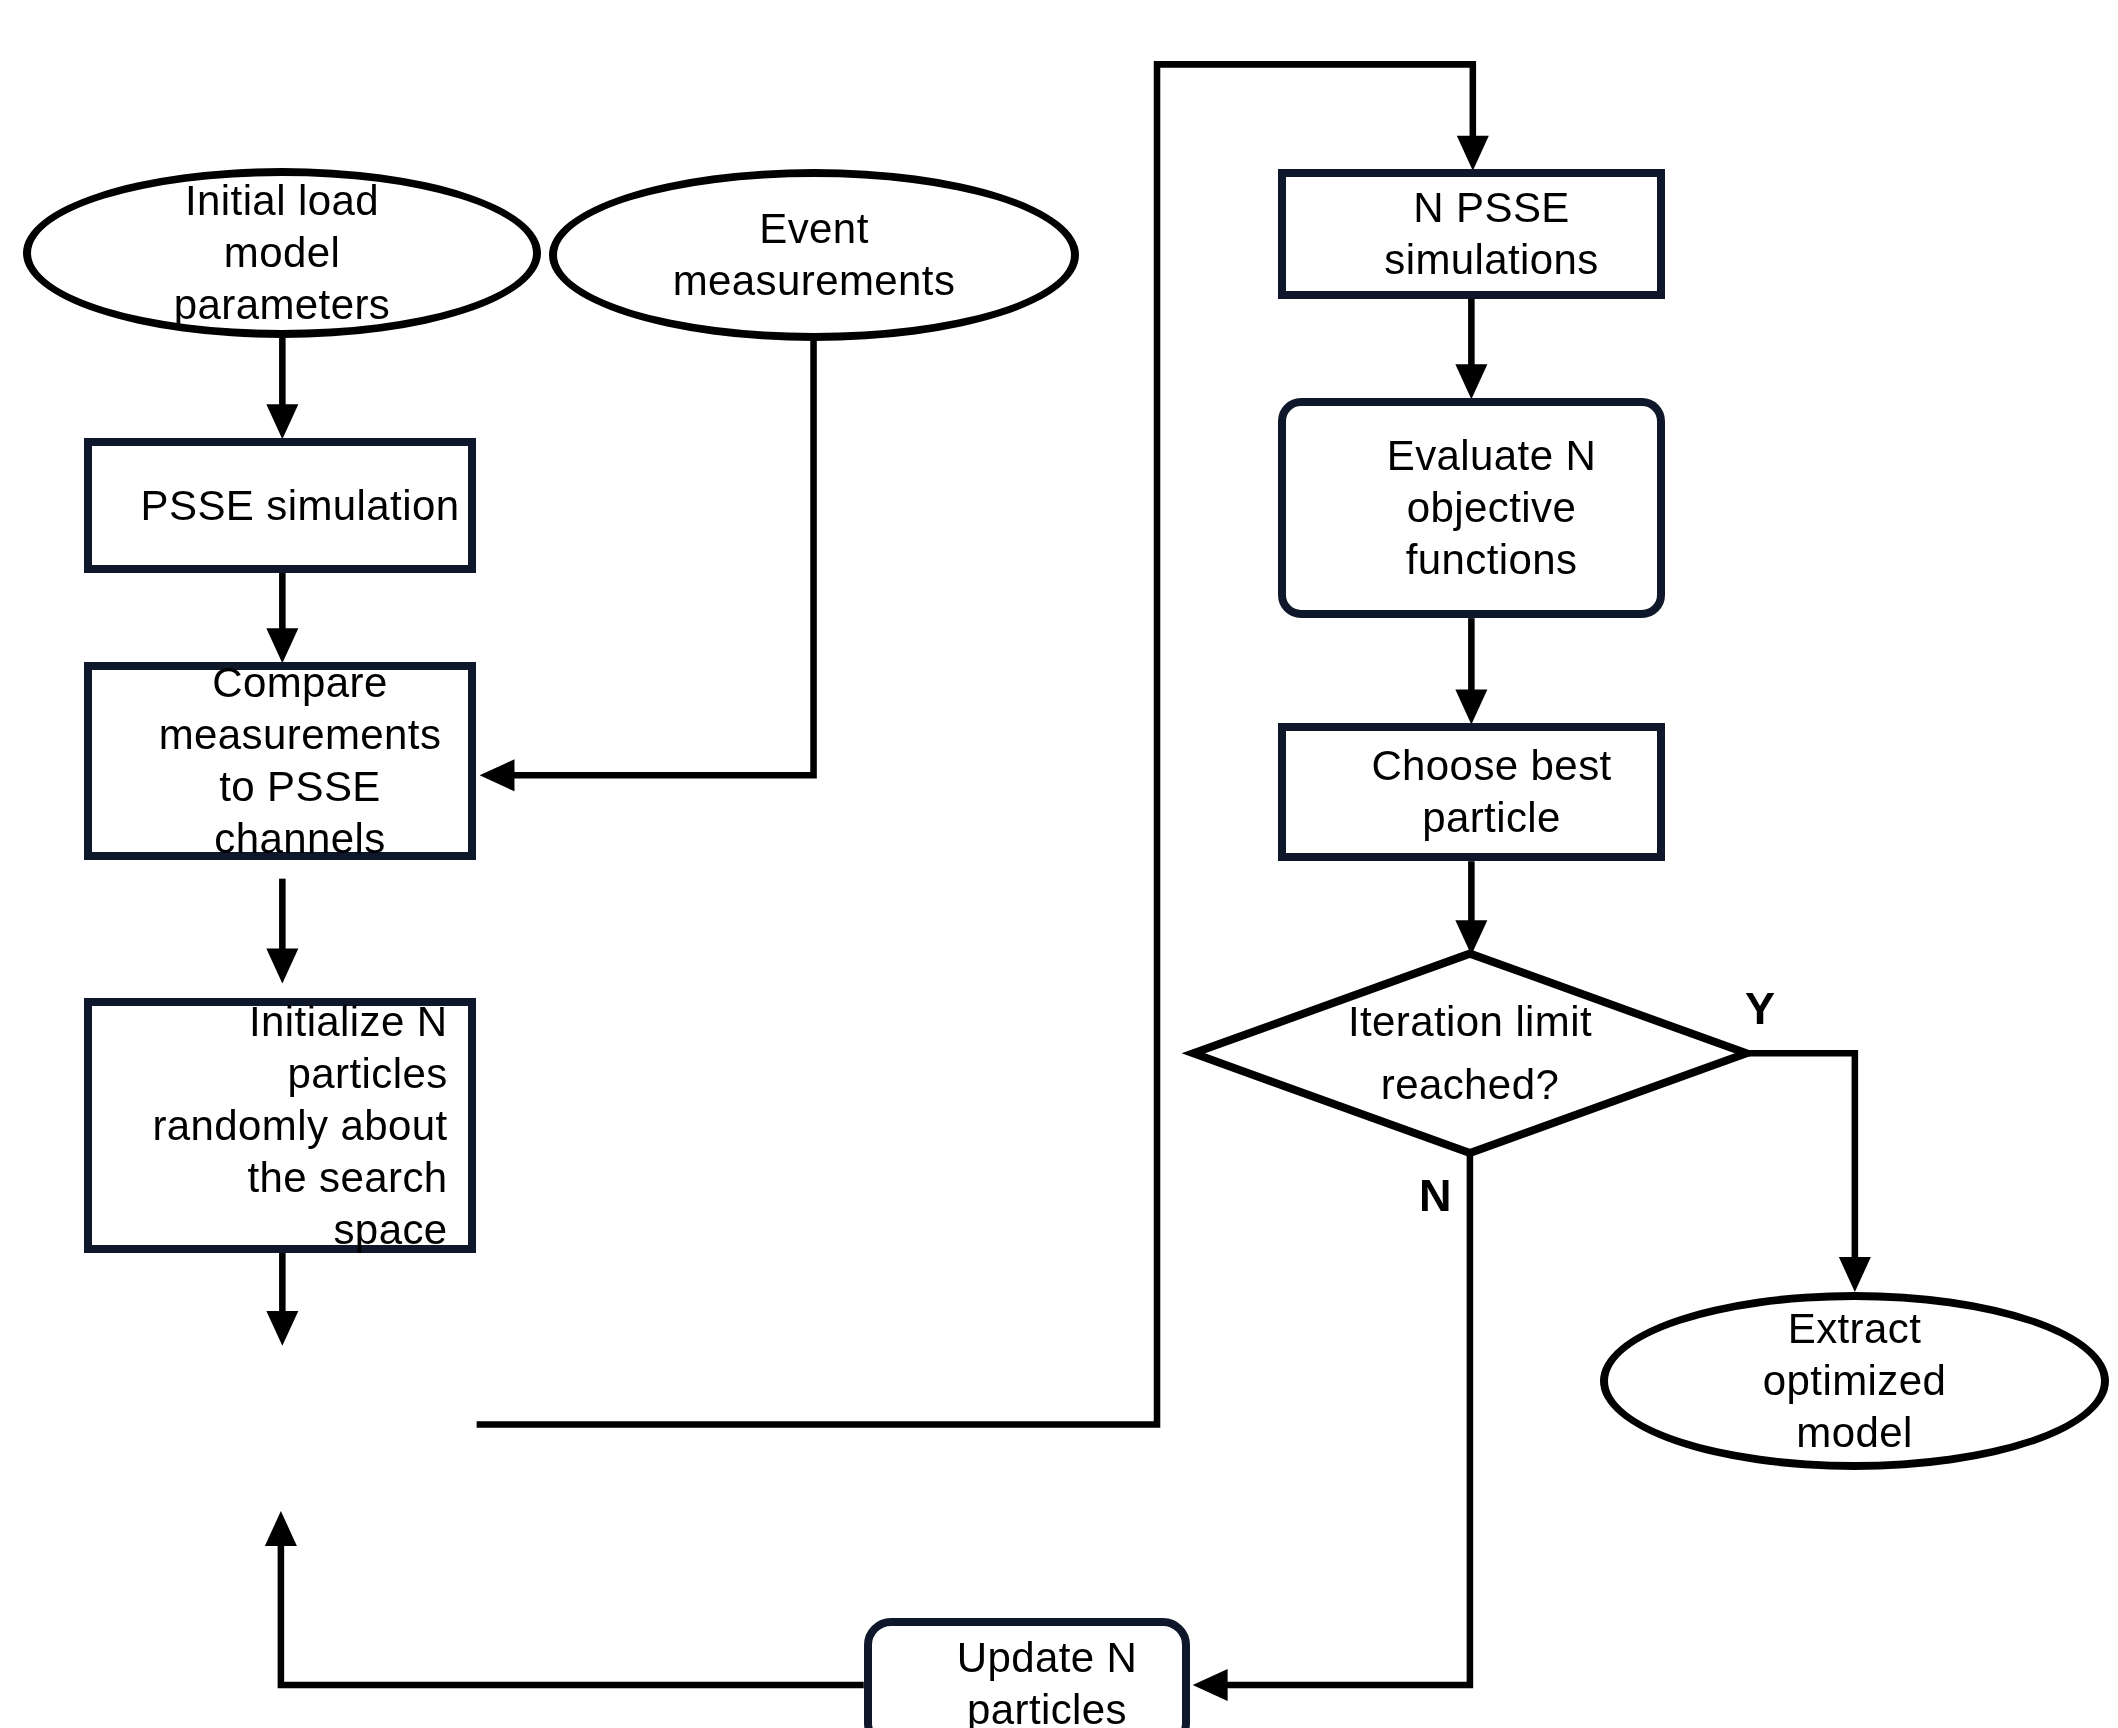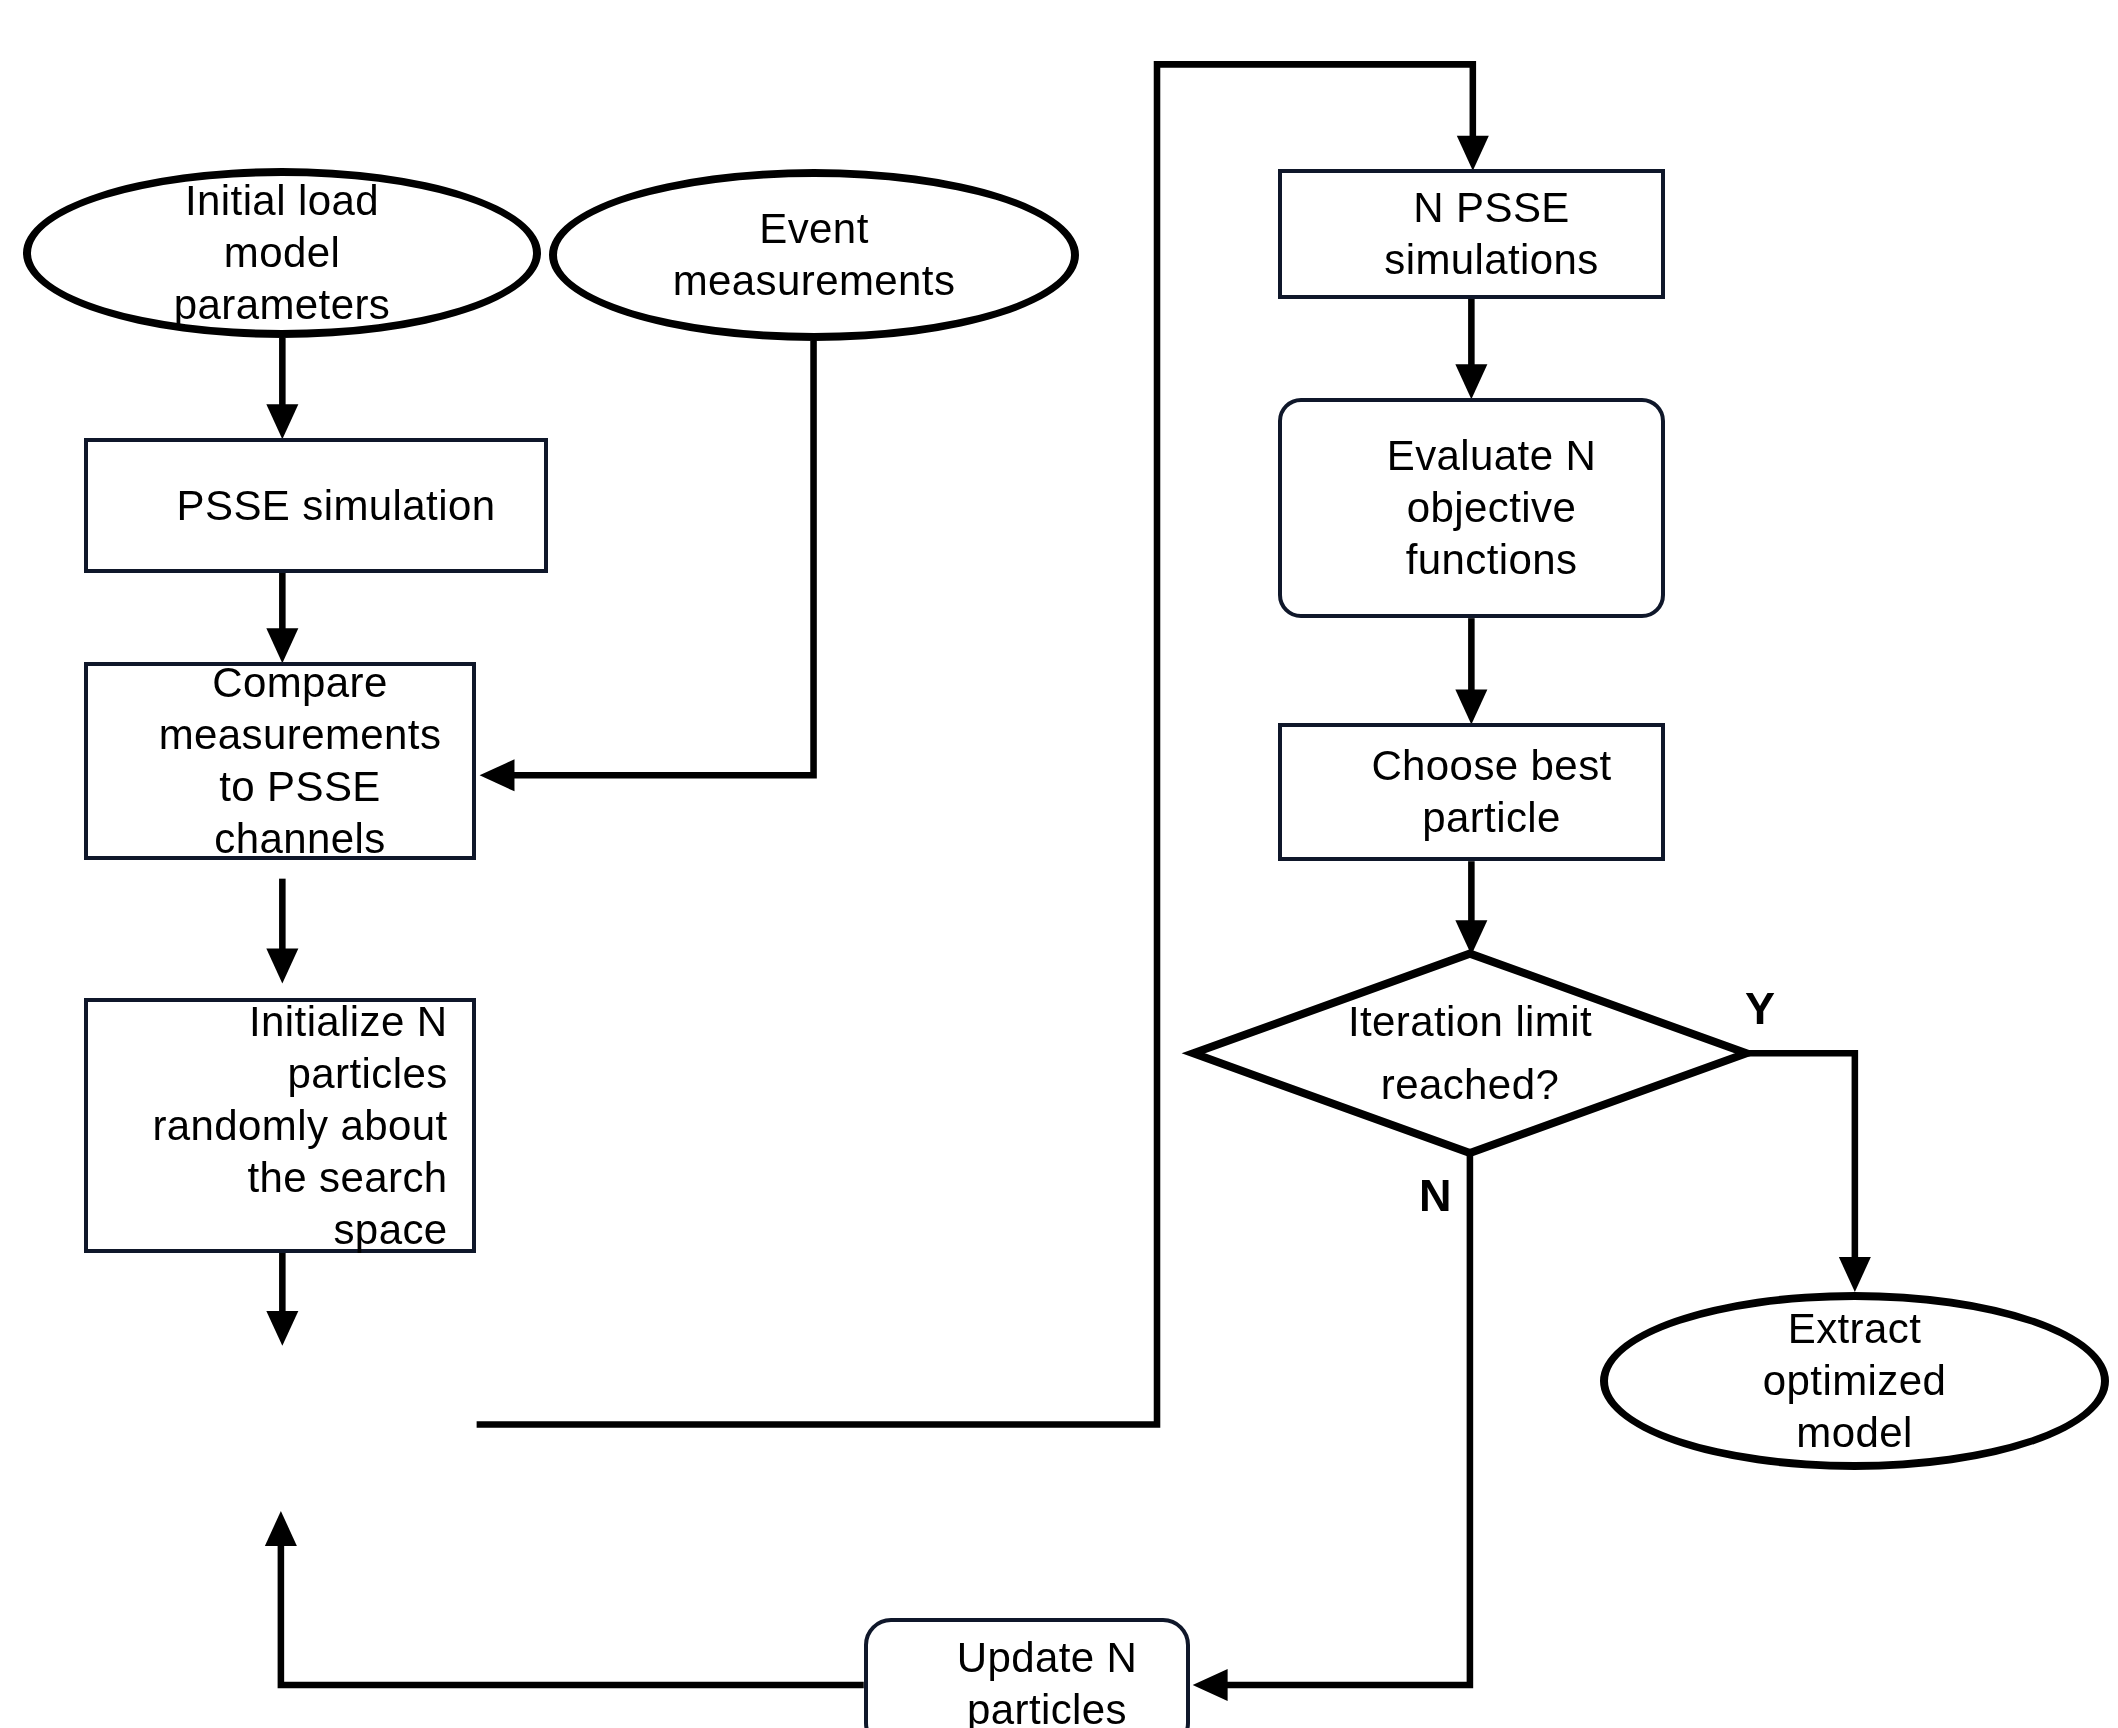--- a/index.html
+++ b/index.html
@@ -1,21 +1,21 @@
 <!DOCTYPE html>
 <html style="font-size:11.6px"><head>
 <meta charset="utf-8">
 <style>
   html,body{margin:0;padding:0;background:#ffffff;}
   body{width:2119px;height:1729px;position:relative;font-family:"Liberation Sans",sans-serif;}
   #canvas{position:absolute;left:0;top:0;width:2119px;height:1729px;background:#ffffff;overflow:hidden;margin-top:44px;}
   #edges{position:absolute;left:0;top:0;z-index:1;}
   .node{position:absolute;z-index:2;display:flex;align-items:center;justify-content:center;
         box-sizing:border-box;background:#ffffff;text-align:center;}
-  .rect{border:4px solid #0f172a;padding-left:40px;}
+  .rect{border:8px solid #0f172a;padding-left:40px;}
   .ellipse{border:8.7px solid #000000;border-radius:50%;}
   .plain{background:transparent;}
   .lbl{white-space:pre-line;font-size:42px;line-height:52px;color:#000000;letter-spacing:0.4px;}
   .lbl.wide{line-height:63px;}
   .branch{position:absolute;z-index:3;font-size:45px;font-weight:bold;color:#000000;}
 </style>
 </head>
 <body>
 
 <div id="canvas">
@@ -65,21 +65,21 @@
     <span class="lbl">Initial load
 model
 parameters</span>
   </div>
 
   <div class="node ellipse" style="left:549px;top:125px;width:530px;height:172px;">
     <span class="lbl">Event
 measurements</span>
   </div>
 
-  <div class="node rect" style="left:84px;top:394px;width:464px;height:135px;justify-content:center;">
+  <div class="node rect" style="left:84px;top:394px;width:392px;height:135px;justify-content:center;">
     <span class="lbl">PSSE simulation</span>
   </div>
 
   <div class="node rect" style="left:84px;top:618px;width:392px;height:198px;">
     <span class="lbl">Compare
 measurements
 to PSSE
 channels</span>
   </div>
 

